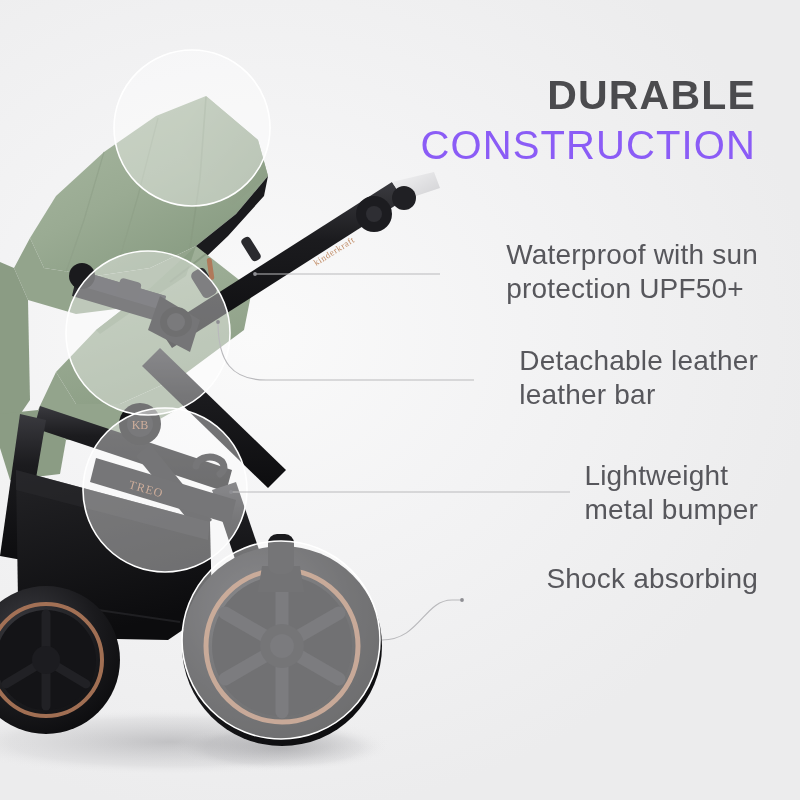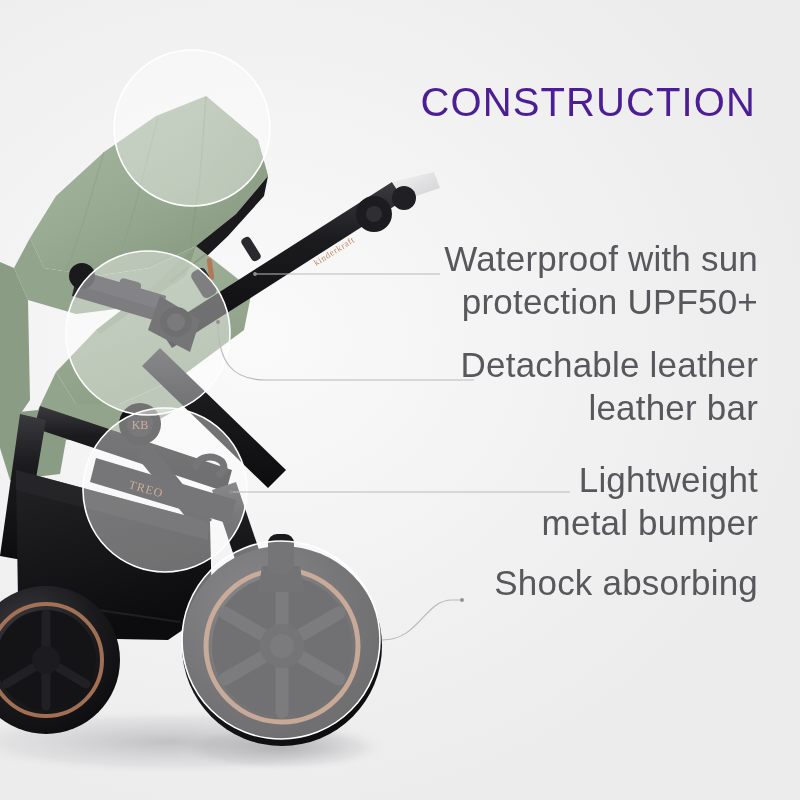--- a/index.html
+++ b/index.html
@@ -20,26 +20,26 @@
   }
 
   
   .title-block{position:absolute;right:44px;top:74px;text-align:right;z-index:40;}
   .title-main{
     font-size:41px;font-weight:bold;letter-spacing:1.2px;
     color:#4b4b4e;line-height:1.05;margin:0;
   }
   .title-sub{
     font-size:40px;font-weight:300;letter-spacing:1.1px;
-    color:#4c1d95;line-height:1.12;margin:6px 0 0 0;
-  }
-
-  
-  .feature{position:absolute;right:42px;text-align:right;z-index:40;
-    font-size:35px;font-weight:300;color:#57575c;line-height:1.22;letter-spacing:.2px;}
+    color:#8b5cf6;line-height:1.12;margin:6px 0 0 0;
+  }
+
+  
+  .feature{position:absolute;right:42px;text-align:left;z-index:40;
+    font-size:28px;font-weight:300;color:#57575c;line-height:1.22;letter-spacing:.2px;}
   .f1{top:238px;}
   .f2{top:344px;}
   .f3{top:459px;}
   .f4{top:562px;}
 
   
   svg.overlay{position:absolute;left:0;top:0;width:800px;height:800px;pointer-events:none;}
   #lines-layer{z-index:35;}
   #product-layer{z-index:10;}
   #circles-layer{z-index:30;}
@@ -225,20 +225,21 @@
     <circle class="leader-dot" cx="218" cy="322" r="1.9"></circle>
 
     <path class="leader" d="M231,492 L570,492"></path>
     <circle class="leader-dot" cx="231" cy="492" r="1.9"></circle>
 
     <path class="leader" d="M382,640 C420,640 424,600 452,600 L462,600"></path>
     <circle class="leader-dot" cx="462" cy="600" r="1.9"></circle>
   </svg>
 
   <div class="title-block">
+    <div class="title-main">DURABLE</div>
     <div class="title-sub">CONSTRUCTION</div>
   </div>
 
   <div class="feature f1">
     <div>Waterproof with sun</div>
     <div>protection UPF50+</div>
   </div>
 
   <div class="feature f2">
     <div>Detachable leather</div>

